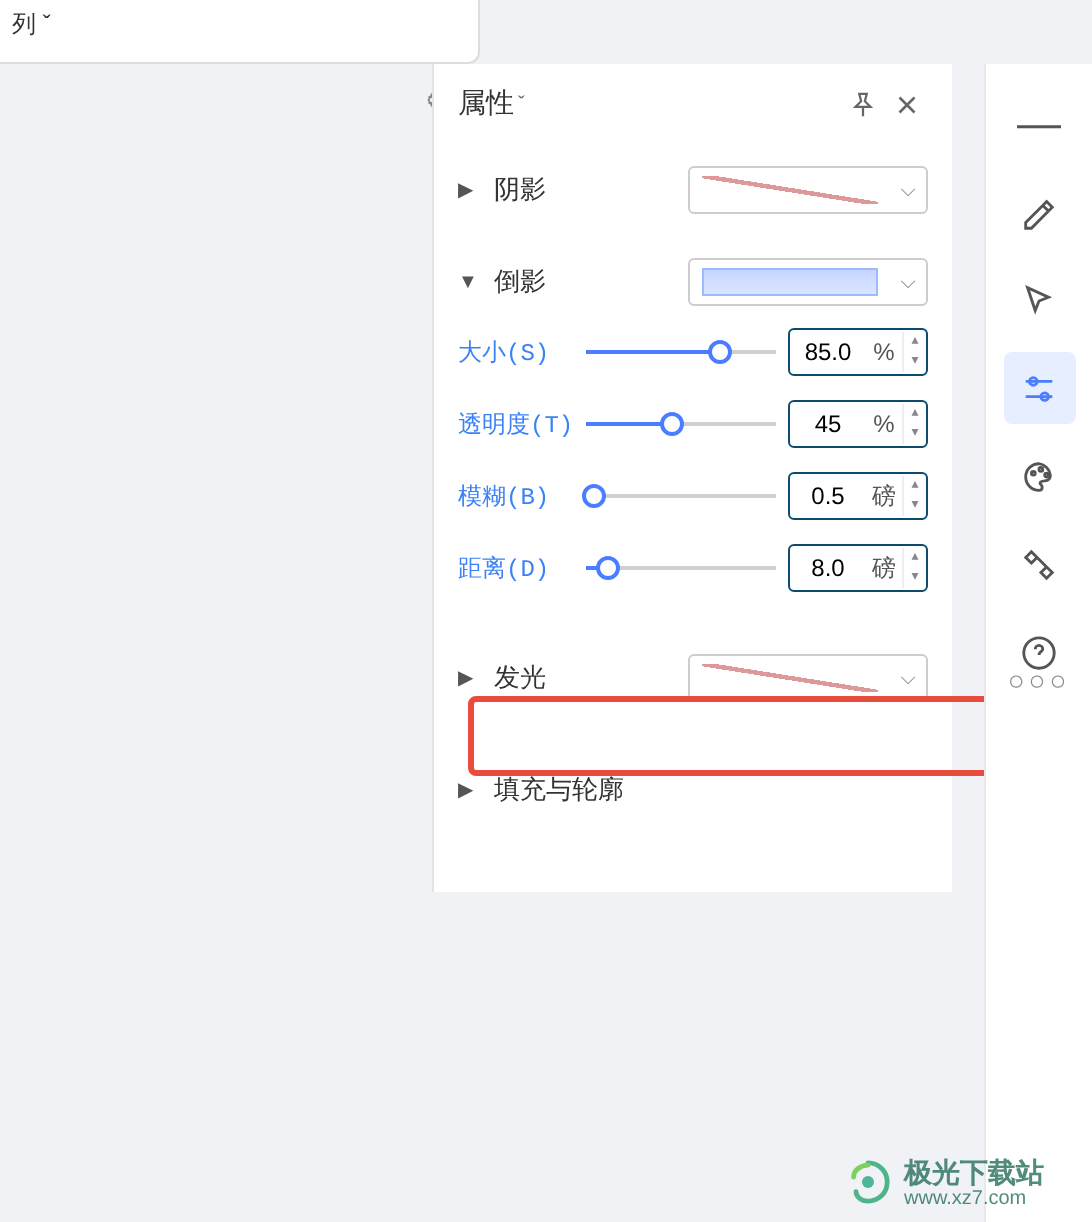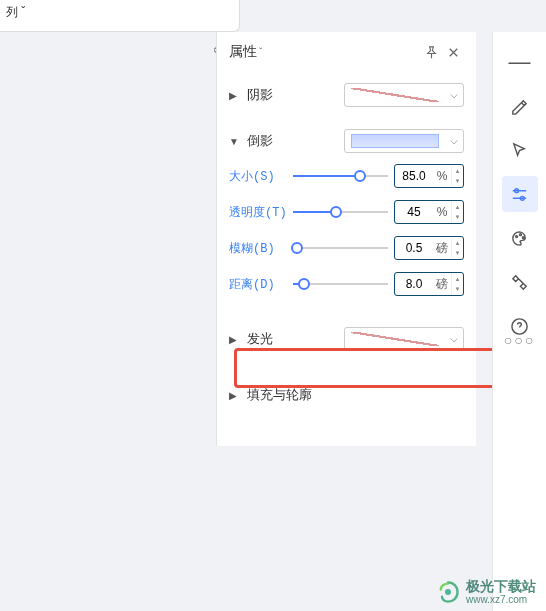--- a/index.html
+++ b/index.html
@@ -50,21 +50,21 @@
 
 .right-rail { position: absolute; top: 32px; right: 0; width: 54px; height: 579px; background: #fff; border-left: 1px solid #e8e8e8; display: flex; flex-direction: column; align-items: center; padding-top: 12px; gap: 8px; }
 .rail-item { width: 36px; height: 36px; display: flex; align-items: center; justify-content: center; color: #555; cursor: pointer; border-radius: 4px; }
 .rail-item.active { background: #e6eeff; color: #4a7dff; }
 .rail-item svg { width: 19px; height: 19px; stroke: currentColor; fill: none; stroke-width: 1.5; }
 .rail-minus { font-size: 22px; color: #555; font-weight: 300; line-height: 1; }
 .rail-more { margin-top: auto; font-size: 14px; letter-spacing: 2px; color: #888; cursor: pointer; position: absolute; top: 300px; }
 
 .scroll-indicator { position: absolute; left: 221px; top: 180px; width: 5px; height: 230px; background: #d0d0d0; border-radius: 3px; }
 
-.watermark { position: absolute; bottom: 6px; right: 10px; display: flex; align-items: center; gap: 6px; opacity: 0.85; }
+.watermark { position: absolute; bottom: 6px; right: 24px; display: flex; align-items: flex-start; gap: 6px; opacity: 0.85; }
 .watermark .logo { width: 24px; height: 24px; }
 .watermark .txt { display: flex; flex-direction: column; line-height: 1.1; }
 .watermark .cn { font-size: 14px; font-weight: bold; color: #376; }
 .watermark .url { font-size: 10px; color: #376; }
 </style>
 </head>
 <body>
 
 <div class="topleft-fragment">
   <span>列 ˇ</span>

